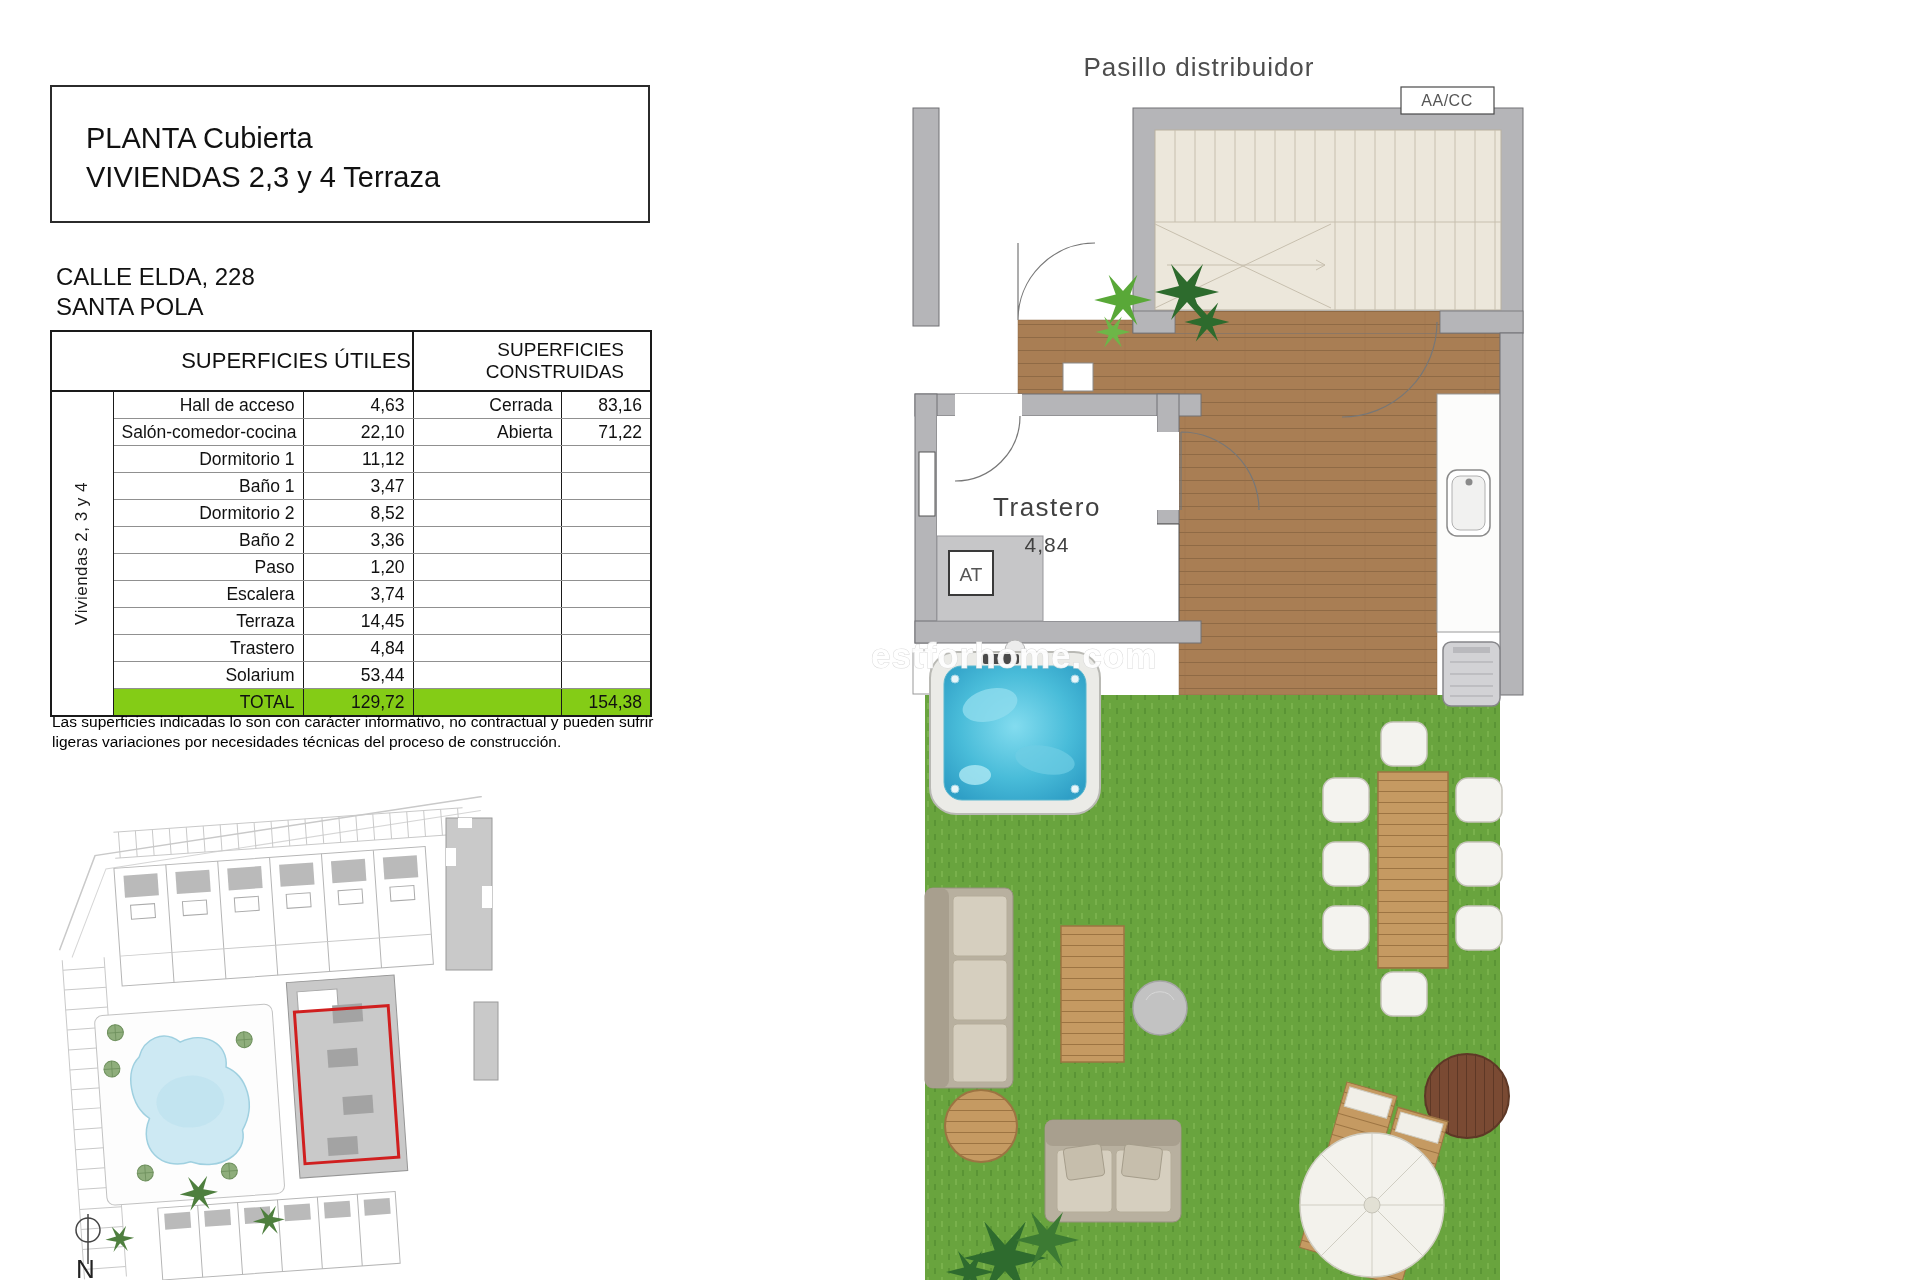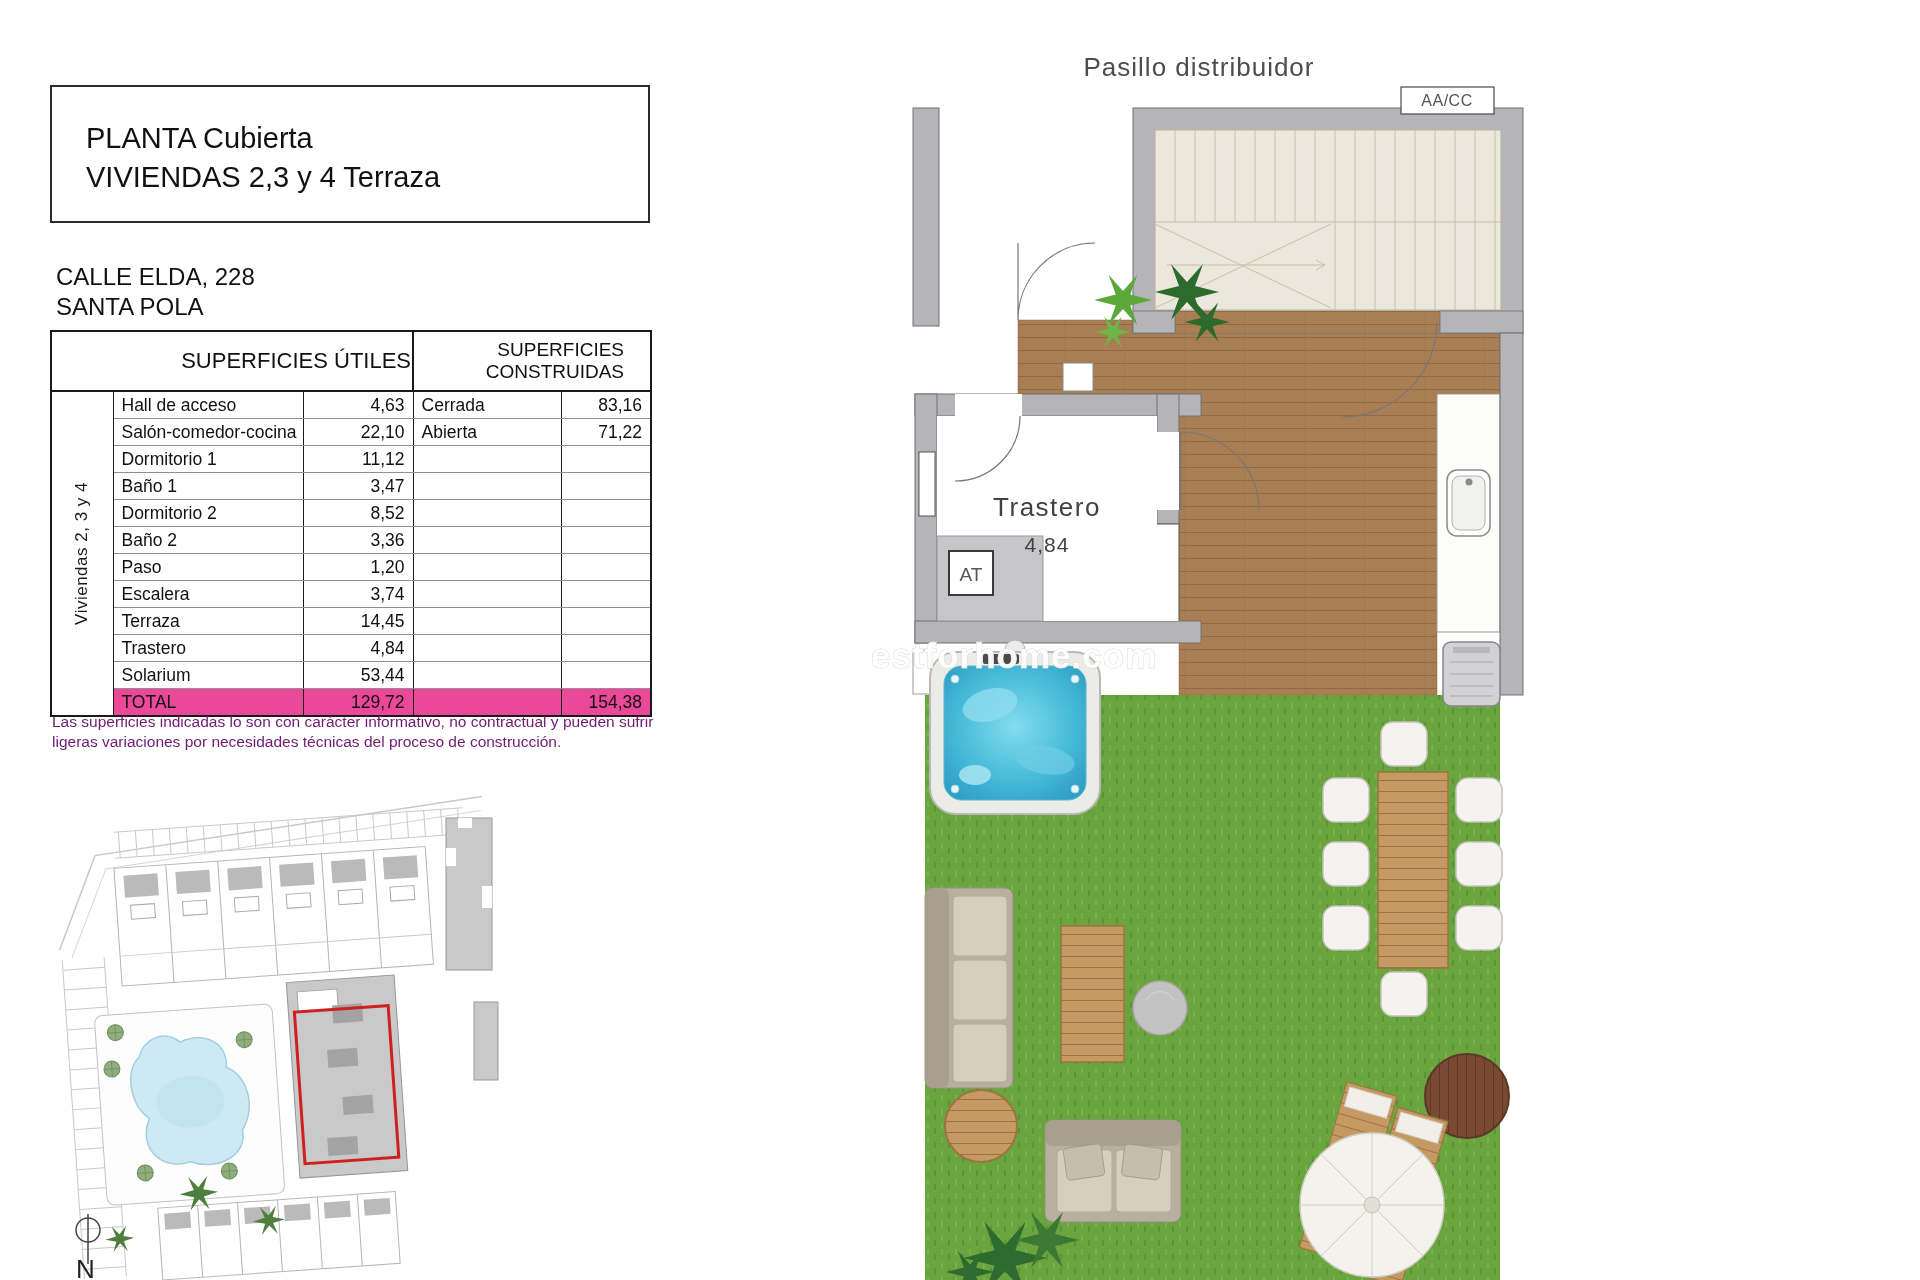--- a/index.html
+++ b/index.html
@@ -11,27 +11,27 @@
              font-size:29px;line-height:39px;}
   .address{position:absolute;left:56px;top:262px;font-size:24px;line-height:30px;}
   .areas-wrap{position:absolute;left:50px;top:330px;}
   table.areas{border-collapse:collapse;table-layout:fixed;width:600px;border:2px solid #1a1a1a;}
   table.areas th{border:2px solid #1a1a1a;font-weight:400;text-align:right;vertical-align:middle;height:56px;}
   th.h-utiles{font-size:22px;}
   th.h-constr{font-size:19px;line-height:22px;padding:0 26px;}
   table.areas td{border-left:1.5px solid #1a1a1a;border-right:1.5px solid #1a1a1a;
       border-top:1px solid #909090;border-bottom:1px solid #909090;
       font-size:17.5px;height:26px;line-height:26px;padding:0 8px;
-      white-space:nowrap;overflow:hidden;box-sizing:border-box;}
+      white-space:nowrap;overflow:hidden;box-sizing:border-box;text-align:right;}
   td.vcell{text-align:center;vertical-align:middle;padding:0;}
   td.vcell div{writing-mode:vertical-rl;transform:rotate(180deg);font-size:17px;
       letter-spacing:.5px;color:#1a1a1a;margin:0 auto;}
   td.num{text-align:right;}
-  tr.total td{background:#ec4899;margin-left:12px;}
-  .disclaimer{position:absolute;left:52px;top:712px;width:608px;font-size:15.5px;line-height:20px;color:#701a75;}
+  tr.total td{background:#84cc16;margin-left:12px;}
+  .disclaimer{position:absolute;left:52px;top:712px;width:608px;font-size:15.5px;line-height:20px;color:#000000;}
   .siteplan{position:absolute;left:38px;top:796px;}
   .floorplan{position:absolute;left:855px;top:0;}
   svg text{font-family:"Liberation Sans",sans-serif;}
 </style>
 </head>
 <body>
 
 <div id="page">
 
   <div class="title-box">

